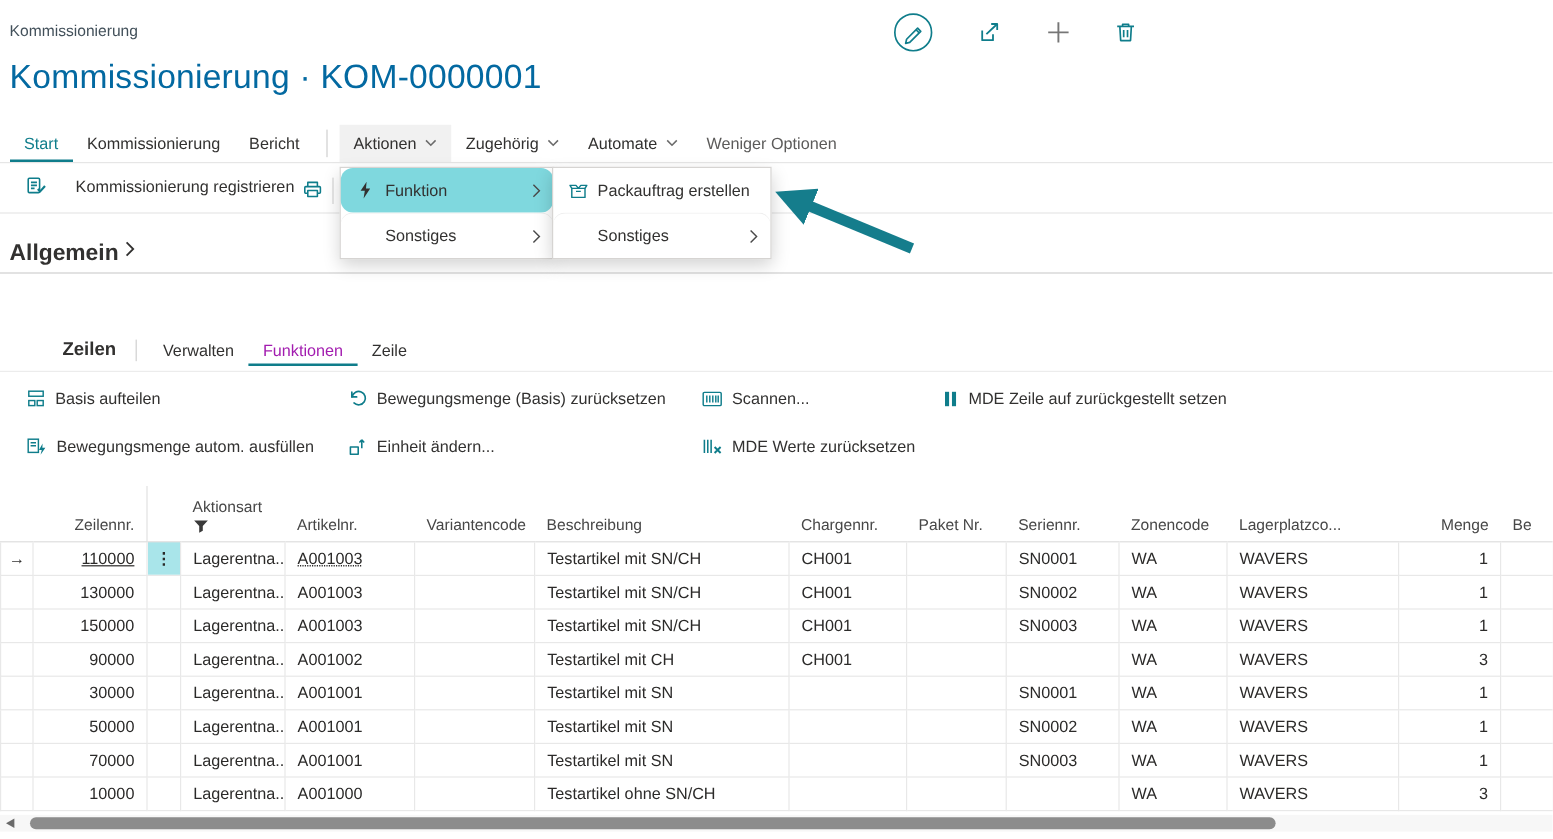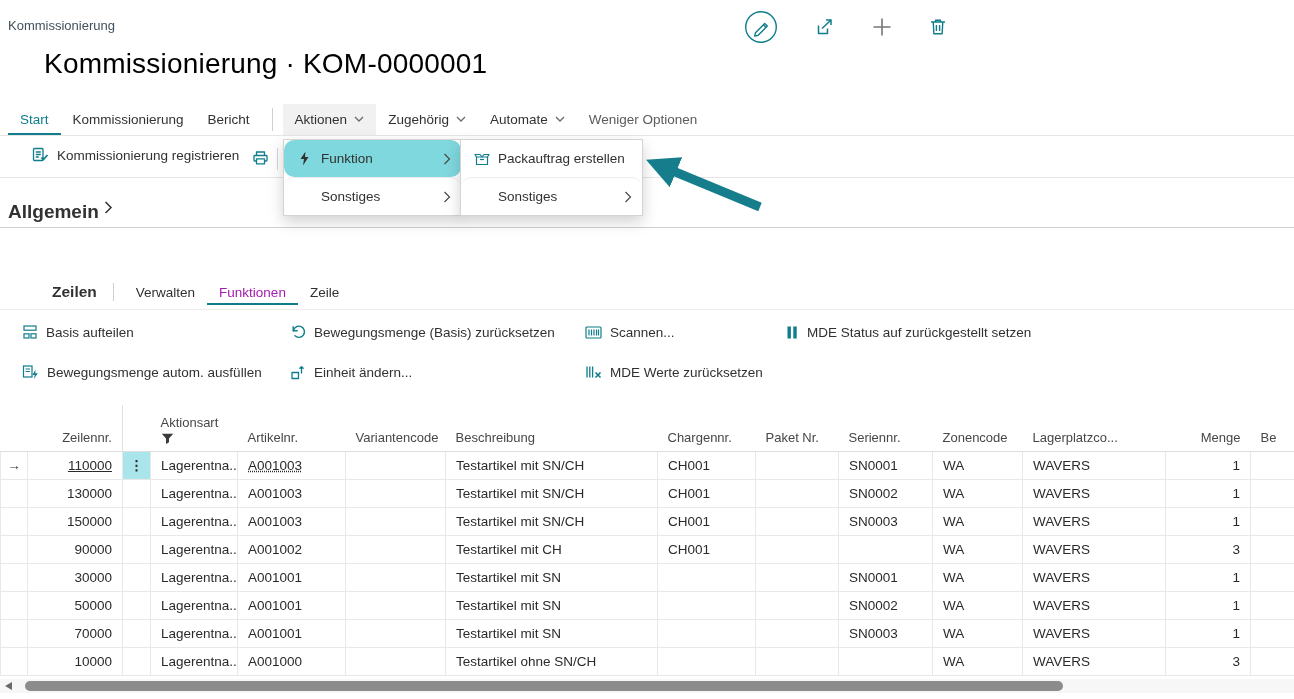--- a/index.html
+++ b/index.html
@@ -1,36 +1,36 @@
 <!DOCTYPE html>
 <html><head>
 <meta charset="utf-8">
 <style>
   html,body{margin:0;padding:0;background:#fff;}
   .screen{position:relative;width:1294px;height:699px;overflow:hidden;background:#fff;
           font-family:"Liberation Sans",sans-serif;color:#323130;}
 
   
   .breadcrumb{position:absolute;left:8px;top:18px;font-size:13px;color:#42505a;cursor:pointer;}
-  .page-title{position:absolute;left:8px;top:48px;font-size:28px;font-weight:300;color:#000000;letter-spacing:.2px;margin-left:36px;}
+  .page-title{position:absolute;left:8px;top:48px;font-size:28px;font-weight:300;color:#0369a1;letter-spacing:.2px;}
   .topicons{position:absolute;left:744px;top:9px;display:flex;align-items:center;gap:36px;height:36px;}
   .topicons .tbtn{display:flex;align-items:center;justify-content:center;cursor:pointer;}
 
   
   .ribbon{position:absolute;left:8px;top:104px;height:31px;display:flex;align-items:stretch;font-size:13.5px;z-index:2;}
   .rtab{display:flex;align-items:center;padding:0 12px;gap:7px;cursor:pointer;white-space:nowrap;}
   .rtab.active{color:#0f7d8b;box-shadow:inset 0 -2px 0 #0f7d8b;}
   .rtab.open{background:#f1f1f1;}
   .rtab.muted{color:#5c5b5a;}
   .rsep{width:1px;background:#d0d0d0;margin:4px 10px;}
   .hr{position:absolute;left:0;width:1294px;height:1px;background:#e6e6e6;}
   .hr1{top:135px;} .hr2{top:177px;} .hr3{top:227px;background:#d0d0d0;} .hr4{top:309px;background:#ececec;}
 
   
-  .act-register{position:absolute;left:32px;top:147px;display:flex;align-items:center;gap:8px;font-size:13.5px;cursor:pointer;}
+  .act-register{position:absolute;left:22px;top:147px;display:flex;align-items:center;gap:24px;font-size:13.5px;cursor:pointer;}
   .act-print{position:absolute;left:252px;top:150px;cursor:pointer;}
   .act-sep{position:absolute;left:277px;top:148px;width:1px;height:22px;background:#d6d6d6;}
 
   
   .menu-panel{position:absolute;top:139px;background:#fff;border:1px solid #d6d4d2;
               box-shadow:0 6px 14px rgba(0,0,0,.18);z-index:5;}
   .menu-panel.p1{left:283px;width:177px;}
   .menu-panel.p2{left:460px;width:181px;}
   .mrow{height:37px;display:flex;align-items:center;padding:0 10px 0 12px;gap:8px;font-size:13.5px;cursor:pointer;border-radius:10px;}
   .mrow + .mrow{border-top:1px solid #ececec;}
@@ -255,21 +255,21 @@
         <rect x="1" y="2" width="15" height="11" rx="1"></rect>
         <path d="M4 4.5v6M6.5 4.5v6M9 4.5v6M11.5 4.5v6M13.5 4.5v6"></path>
       </svg>
       <span>Scannen...</span>
     </div>
     <div class="titem">
       <svg width="14" height="15" viewBox="0 0 14 15">
           <rect x="2.5" y="1.5" width="3.4" height="12" fill="#0f7d8b"></rect>
           <rect x="8.3" y="1.5" width="3.4" height="12" fill="#0f7d8b"></rect>
         </svg>
-      <span>MDE Status auf zurückgestellt setzen</span>
+      <span>MDE Zeile auf zurückgestellt setzen</span>
     </div>
     <div class="titem">
       <svg width="17" height="16" viewBox="0 0 17 16" fill="none" stroke="#0f7d8b" stroke-width="1.2">
         <rect x="1.5" y="2" width="8.5" height="11"></rect>
           <path d="M3.5 5h4.5M3.5 7.5h4.5"></path>
         <polygon points="13.5,5.5 10.5,11 12.8,11 11.8,15 15.8,9.2 13.3,9.2" fill="#0f7d8b" stroke="none"></polygon>
       </svg>
       <span>Bewegungsmenge autom. ausfüllen</span>
     </div>
     <div class="titem">

